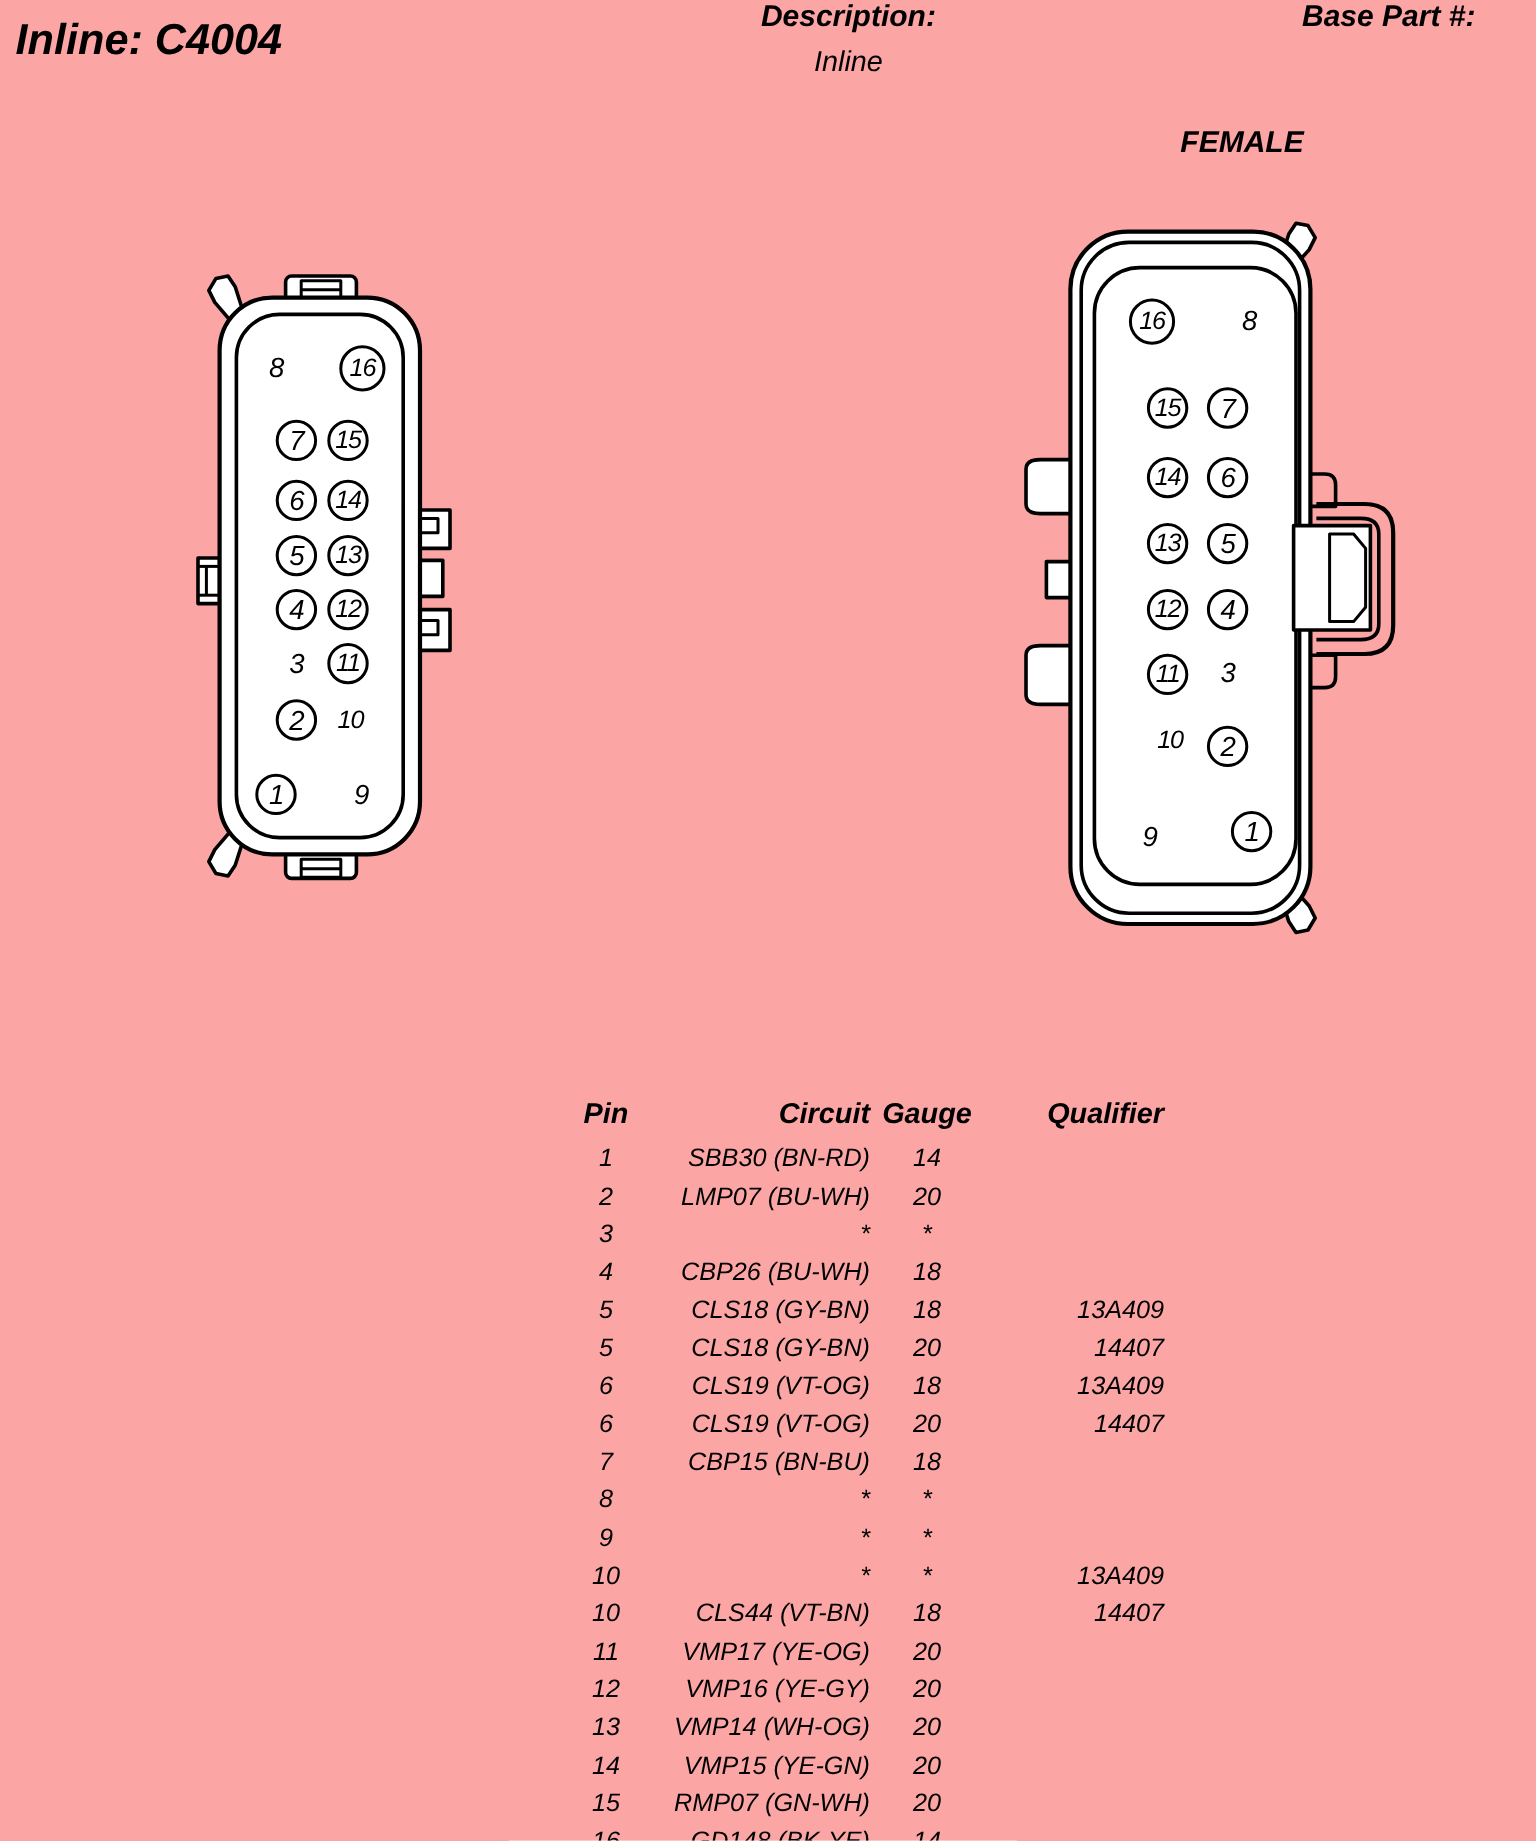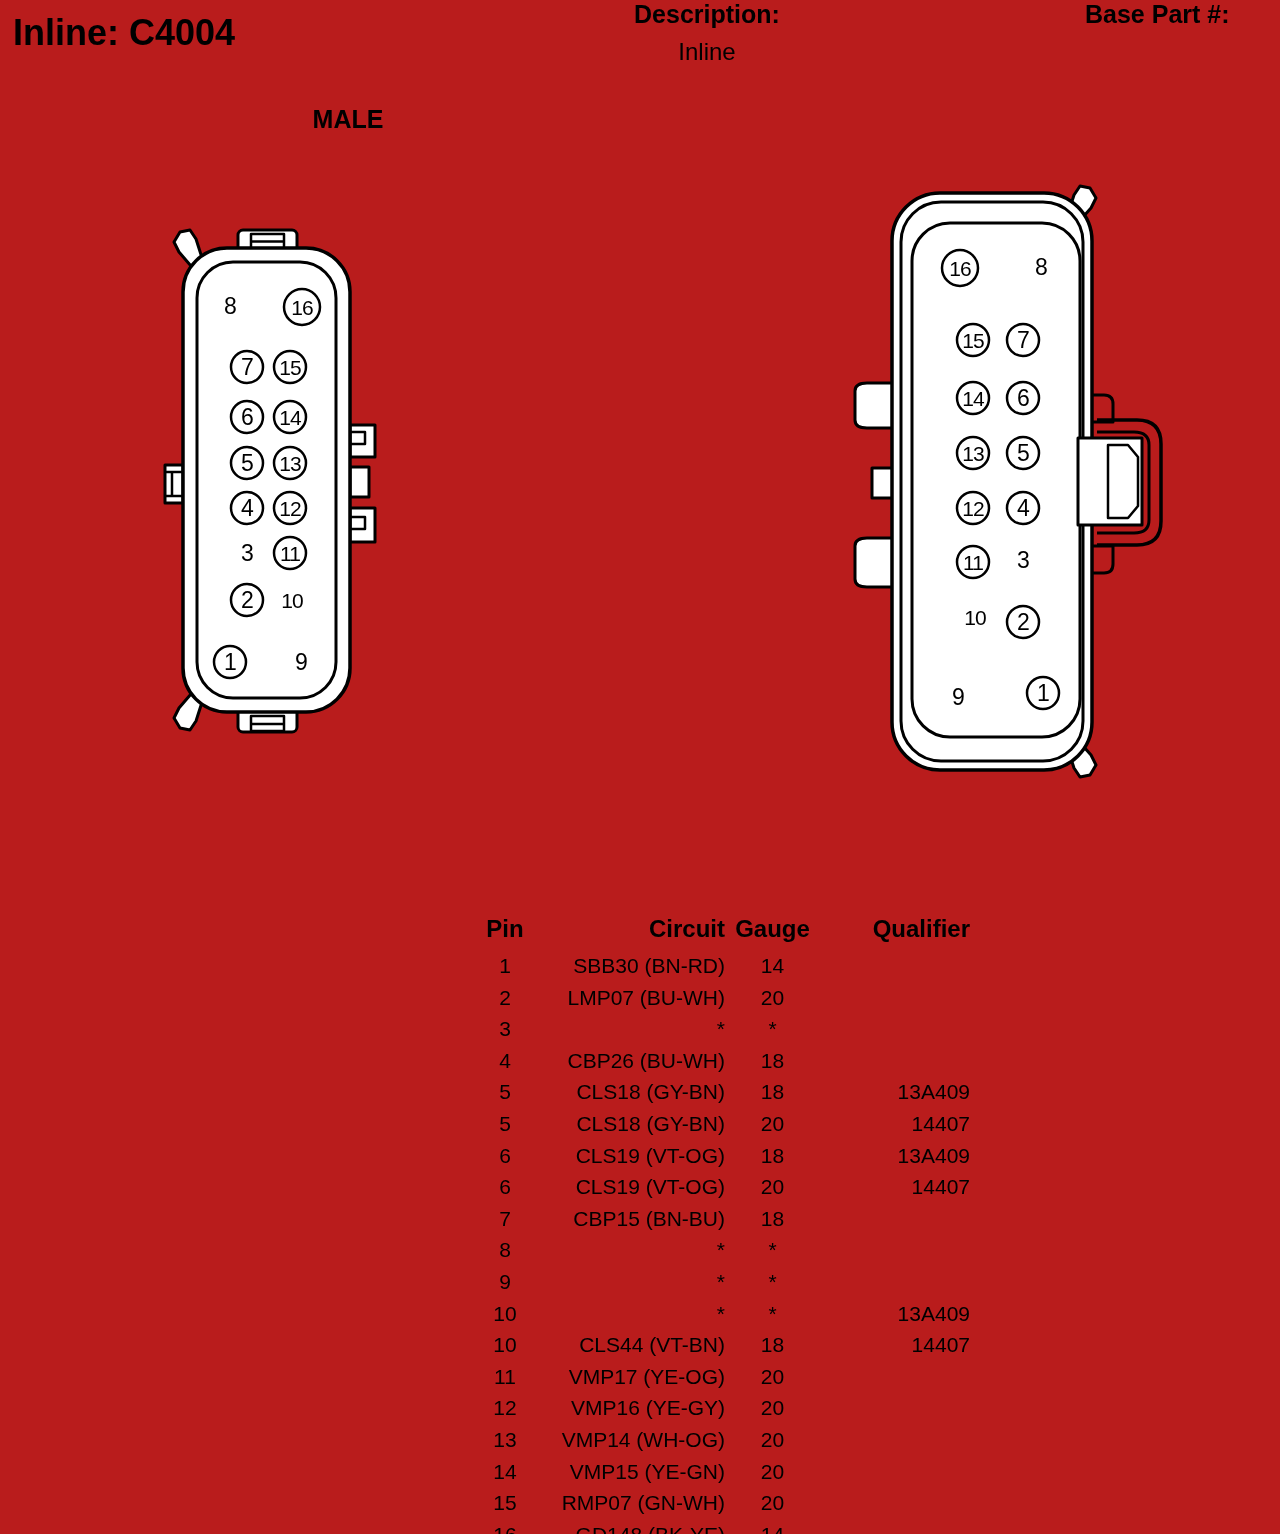--- a/index.html
+++ b/index.html
@@ -1,17 +1,17 @@
 <!DOCTYPE html>
 <html><head>
 <meta charset="utf-8">
 <style>
   html,body{margin:0;padding:0;background:#fff;}
-  .page{position:relative;width:1280px;height:1534px;background:#b91c1c;color:#000;
-        font-family:"Liberation Sans",sans-serif;overflow:hidden;}
+  .page{position:relative;width:1280px;height:1534px;background:#fca5a5;color:#000;
+        font-family:"Liberation Sans",sans-serif;overflow:hidden;font-style:italic;}
   .abs{position:absolute;}
   .doc-title{left:13px;top:12px;font-size:36px;font-weight:bold;}
   .desc-label{left:557px;top:0px;width:300px;text-align:center;font-size:25px;font-weight:bold;}
   .desc-value{left:557px;top:38px;width:300px;text-align:center;font-size:24px;}
   .base-part{left:1085px;top:0px;font-size:25px;font-weight:bold;}
   .conn-title{font-size:25px;font-weight:bold;text-align:center;width:300px;}
   .conn-harness{font-size:24px;text-align:center;width:300px;}
   .male-title{left:198px;top:105px;}
   .male-harness{left:198px;top:134px;}
   .female-title{left:885px;top:105px;}
@@ -32,21 +32,21 @@
 </head>
 <body>
 
 <div class="page">
 
   <div class="abs doc-title">Inline: C4004</div>
   <div class="abs desc-value">Inline</div>
   <div class="abs desc-label">Description:</div>
   <div class="abs base-part">Base Part #:</div>
 
-  <div class="abs conn-title male-title">MALE</div>
+  <div class="abs conn-title female-title">FEMALE</div>
 
   <svg class="abs" style="left:155px;top:218px;" width="270" height="560" viewBox="0 0 270 560">
     <g stroke="#000" fill="#fff" stroke-linejoin="round">
 
       <polygon stroke-width="3" points="48,62 24,34 19,24 25,14 35,12 41,21 49,46"></polygon>
       <polygon stroke-width="3" points="48,462 24,490 19,500 25,510 35,512 41,503 49,478"></polygon>
 
       <g>
         <rect x="83" y="12" width="59" height="24" rx="5" stroke-width="3"></rect>
         <rect x="96" y="16" width="33" height="15" stroke-width="2.5" fill="none"></rect>

